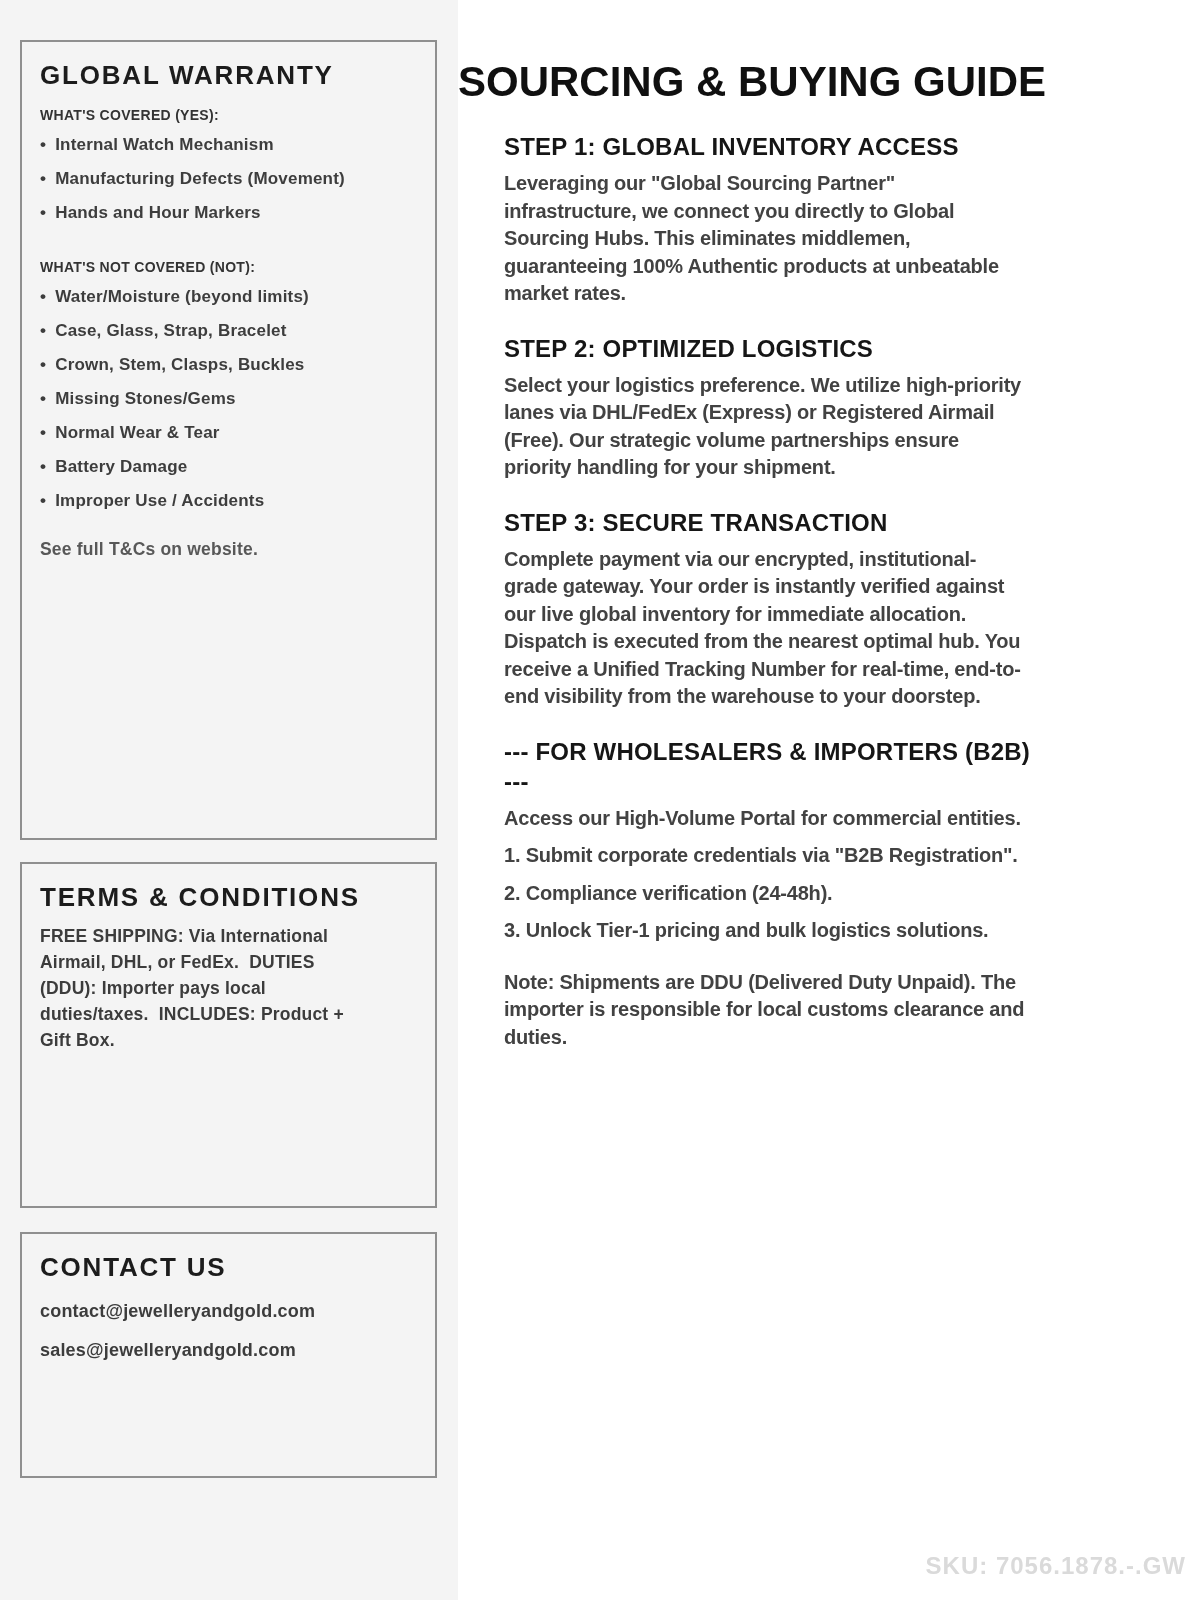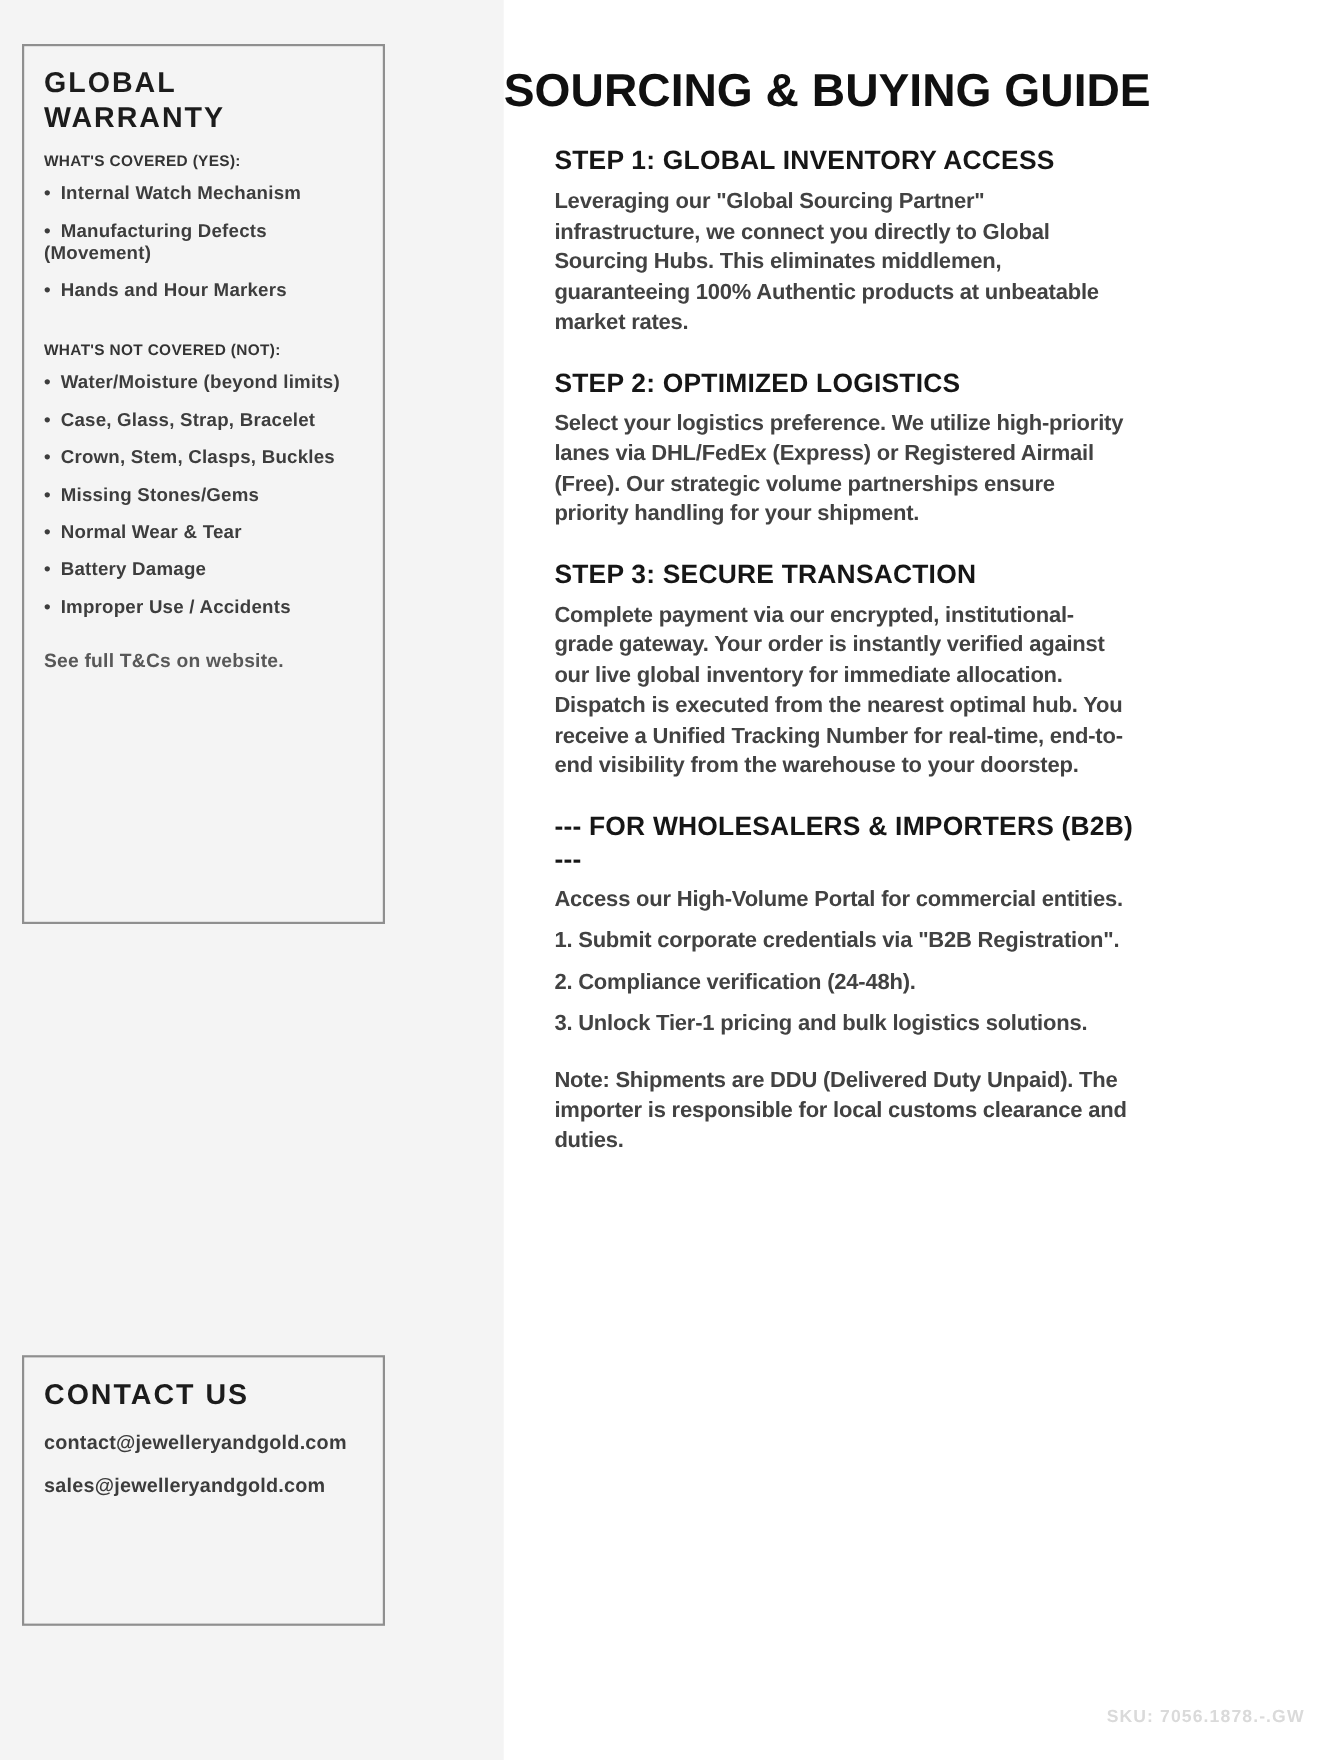--- a/index.html
+++ b/index.html
@@ -11,21 +11,21 @@
     overflow:hidden;
   }
   .page { position:absolute; inset:0; }
 
   
   .sidebar {
     position:absolute; left:0; top:0; width:458px; height:1600px;
     background:#f4f4f4;
   }
   .box {
-    position:absolute; left:20px; width:330px;
+    position:absolute; left:20px; width:417px;
     box-sizing:border-box;
     border:2px solid #8f8f8f;
     background:#f4f4f4;
     padding:14px 18px 0 18px;
   }
   .box-warranty { top:40px;  height:800px; }
   .box-terms    { top:862px; height:346px; }
   .box-contact  { top:1232px; height:246px; }
 
   .box-title {
@@ -84,21 +84,21 @@
   .step-body, .b2b-p {
     margin:0; max-width:524px;
     font-size:20px; font-weight:bold; color:#424242;
     line-height:27.5px; letter-spacing:-0.2px;
   }
   .b2b-p { margin-top:10px; }
   .b2b-note { margin-top:24px; }
 
   .sku {
     position:absolute; right:14px; top:1552px;
-    font-size:16px; font-weight:bold; color:#dadada;
+    font-size:24px; font-weight:bold; color:#dadada;
     letter-spacing:1px;
   }
 </style>
 </head>
 <body>
 
 <div class="page">
 
   <aside class="sidebar">
 
@@ -116,20 +116,24 @@
         <li>Case, Glass, Strap, Bracelet</li>
         <li>Crown, Stem, Clasps, Buckles</li>
         <li>Missing Stones/Gems</li>
         <li>Normal Wear &amp; Tear</li>
         <li>Battery Damage</li>
         <li>Improper Use / Accidents</li>
       </ul>
       <p class="footnote">See full T&amp;Cs on website.</p>
     </section>
 
+    <section class="box box-terms">
+      <h2 class="box-title">TERMS &amp; CONDITIONS</h2>
+      <p class="terms-body">FREE SHIPPING: Via International Airmail, DHL, or FedEx.  DUTIES (DDU): Importer pays local duties/taxes.  INCLUDES: Product + Gift Box.</p>
+    </section>
 
     <section class="box box-contact">
       <h2 class="box-title">CONTACT US</h2>
       <p class="contact-line">contact@jewelleryandgold.com</p>
       <p class="contact-line">sales@jewelleryandgold.com</p>
     </section>
 
   </aside>
 
   <main class="main">

